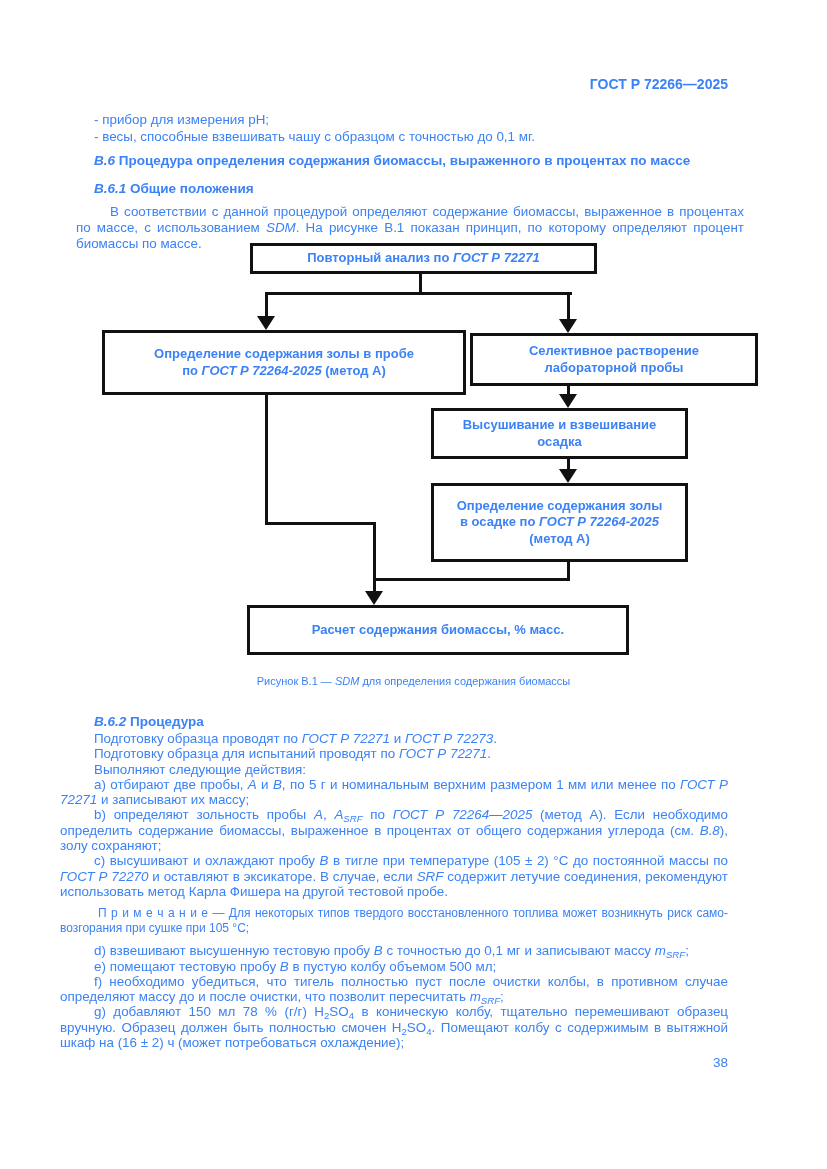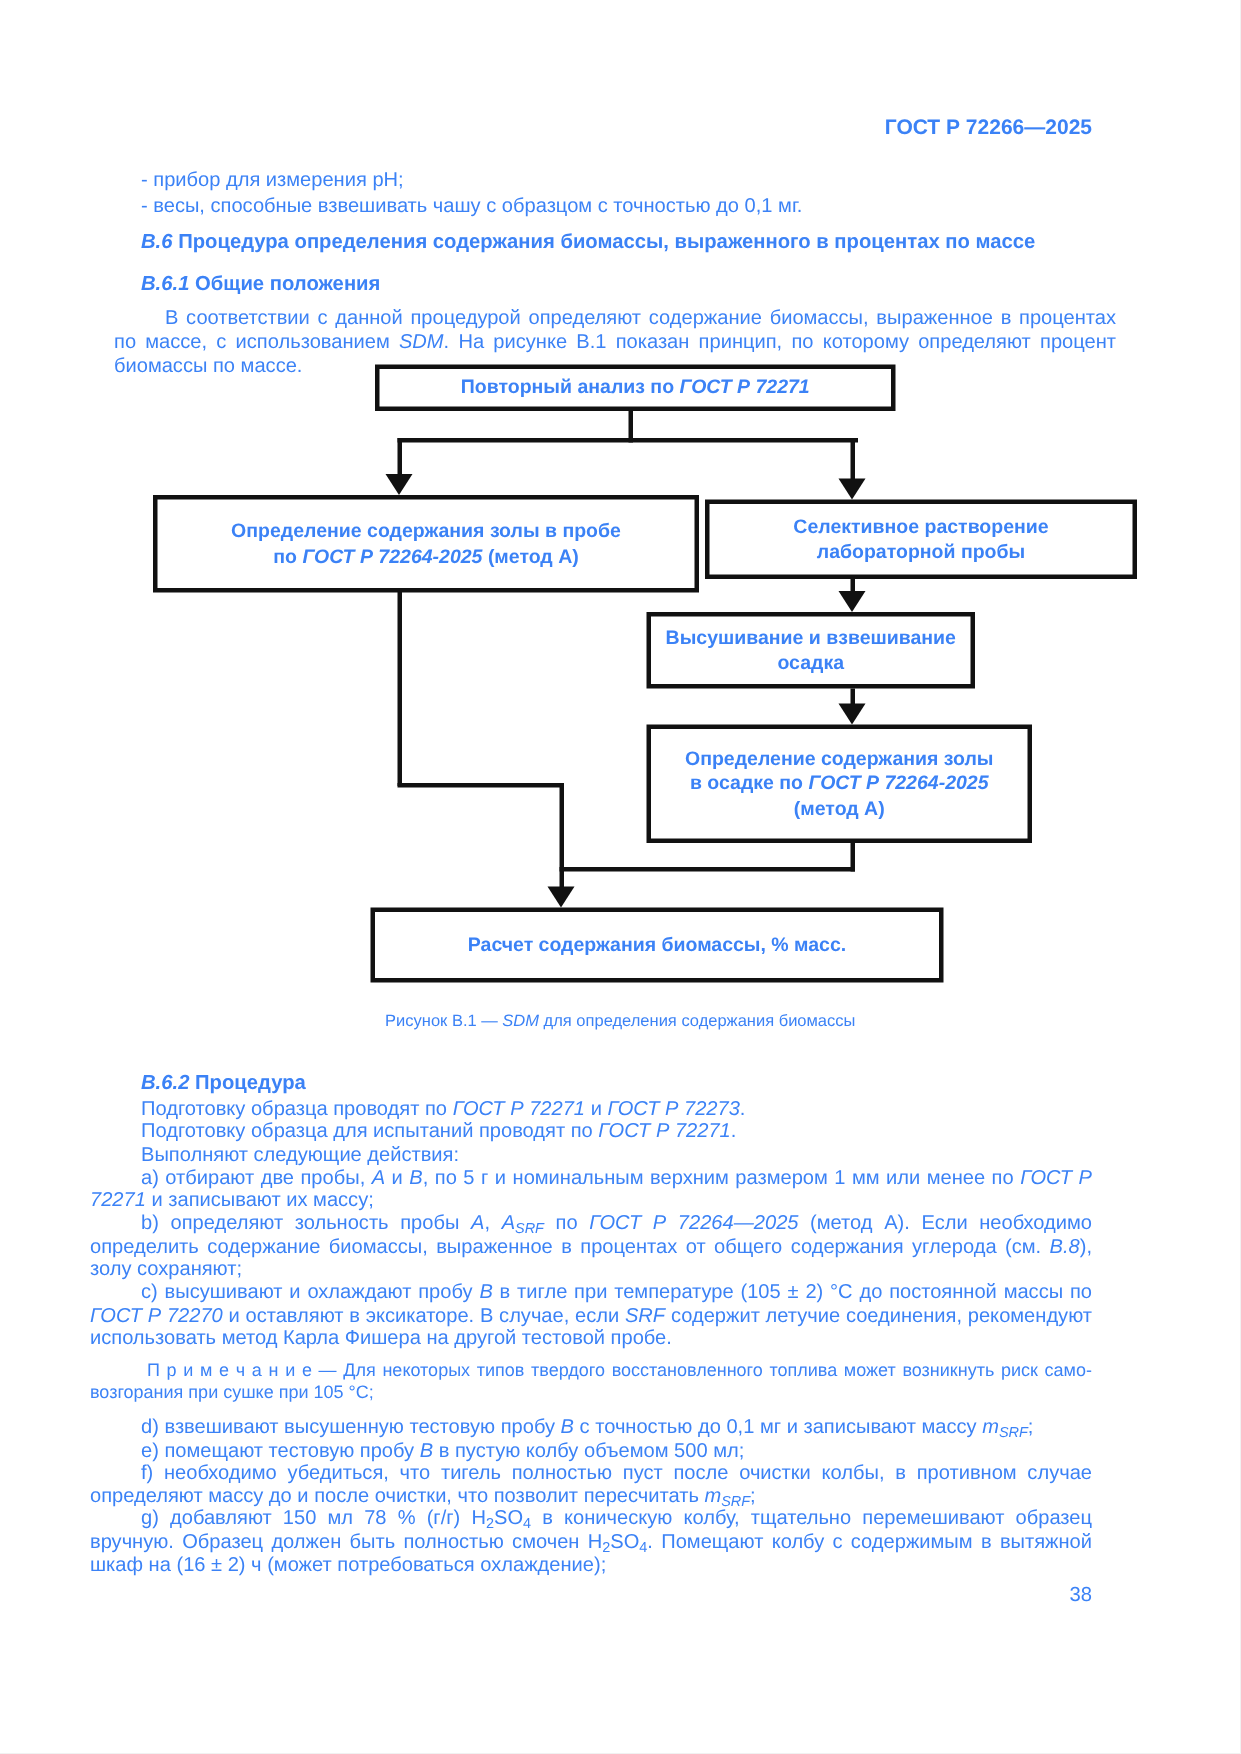--- a/index.html
+++ b/index.html
@@ -79,21 +79,21 @@
       <span>Повторный анализ по <em>ГОСТ Р 72271</em></span>
     </div>
     <div class="fbox" style="left:102px; top:97px; width:364px; height:65px;">
       <span>Определение содержания золы в пробе</span>
       <span>по <em>ГОСТ Р 72264-2025</em> (метод А)</span>
     </div>
     <div class="fbox" style="left:430px; top:100px; width:288px; height:53px;margin-left:40px;">
       <span>Селективное растворение</span>
       <span>лабораторной пробы</span>
     </div>
-    <div class="fbox" style="left:431px; top:175px; width:219px; height:51px;">
+    <div class="fbox" style="left:431px; top:175px; width:257px; height:51px;">
       <span>Высушивание и взвешивание</span>
       <span>осадка</span>
     </div>
     <div class="fbox" style="left:431px; top:250px; width:257px; height:79px;">
       <span>Определение содержания золы</span>
       <span>в осадке по <em>ГОСТ Р 72264-2025</em></span>
       <span>(метод А)</span>
     </div>
     <div class="fbox" style="left:247px; top:372px; width:382px; height:50px;">
       <span>Расчет содержания биомассы, % масс.</span>

